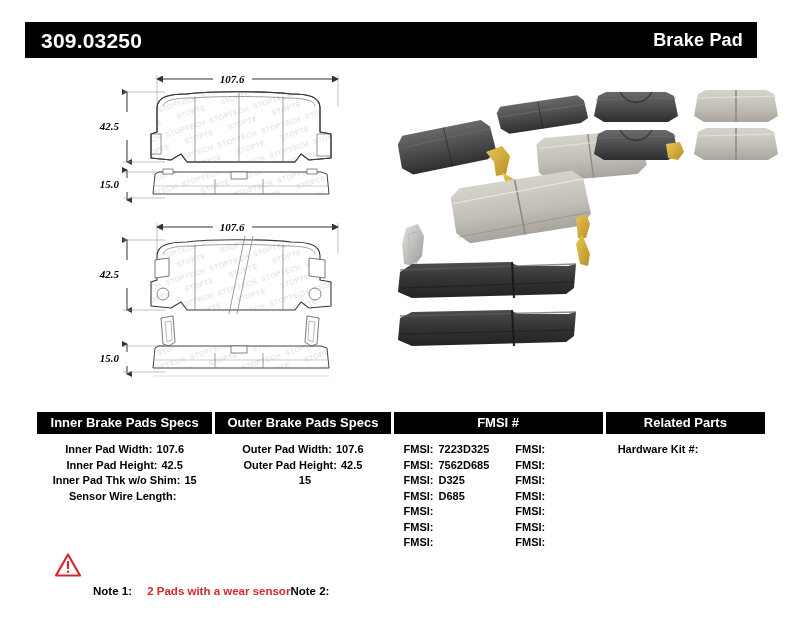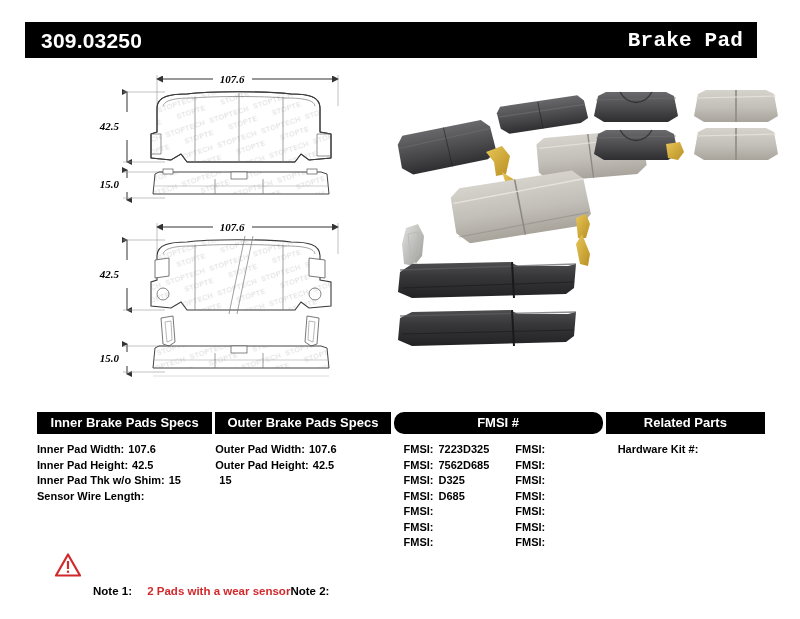--- a/index.html
+++ b/index.html
@@ -13,21 +13,21 @@
   .header-bar{
     position:absolute;left:25px;top:22px;width:732px;height:36px;
     background:#000;display:flex;align-items:center;
     justify-content:space-between;box-sizing:border-box;
     padding:0 14px 0 16px;
   }
   .header-bar .h-text{
     color:#fff;font-weight:bold;font-size:21px;letter-spacing:.2px;
     line-height:1;white-space:nowrap;
   }
-  .header-bar .h-right{font-size:21px;font-family:Liberation Mono, monospace;}
+  .header-bar .h-right{font-size:18px;}
 
   
   .drawings{position:absolute;left:95px;top:66px;width:290px;height:320px;}
   .drawing-svg{display:block;}
 
   
   .photos{position:absolute;left:390px;top:72px;width:390px;height:310px;}
   .photo-svg{display:block;}
 
   
@@ -35,28 +35,28 @@
     position:absolute;left:37px;top:412px;width:728px;
   }
   .th-row{display:flex;gap:3px;}
   .th{
     background:#000;color:#fff;font-weight:bold;font-size:13px;
     height:22px;line-height:22px;text-align:center;
     box-sizing:border-box;overflow:hidden;white-space:nowrap;
   }
   .col-a{width:176px;}
   .col-b{width:176px;}
-  .col-c{width:210px;border-radius:10px;}
+  .col-c{width:210px;}
   .col-d{width:160px;}
 
   .td-row{display:flex;gap:3px;align-items:flex-start;}
   .td{box-sizing:border-box;padding-top:8px;font-size:11px;}
 
   .kv{font-weight:bold;font-size:11px;line-height:15.5px;
-      display:flex;white-space:nowrap;}
+      display:flex;justify-content:center;white-space:nowrap;}
   .kv .k{text-align:right;}
   .kv .v{padding-left:4px;text-align:left;}
 
   
   .fmsi-wrap{display:flex;padding-left:10px;gap:26px;}
   .fmsi-col{display:flex;flex-direction:column;}
   .fmsi-line{font-weight:bold;font-size:11px;line-height:15.5px;white-space:nowrap;}
   .fmsi-line .fv{padding-left:5px;}
 
   .related-line{font-weight:bold;font-size:11px;line-height:15.5px;

